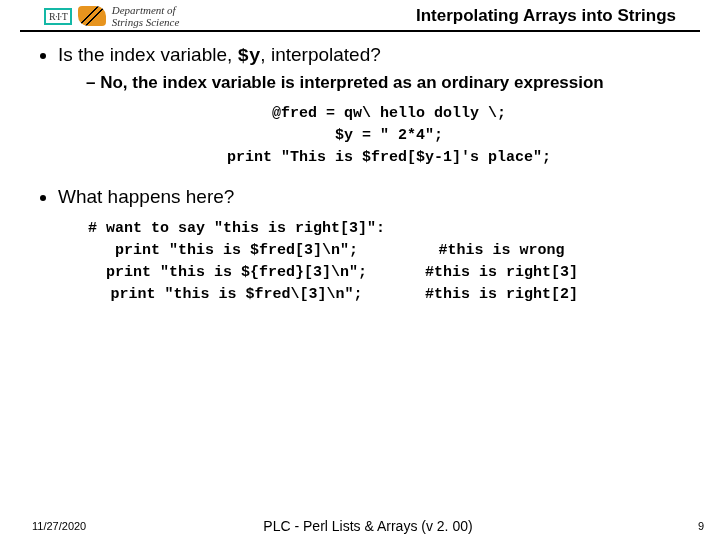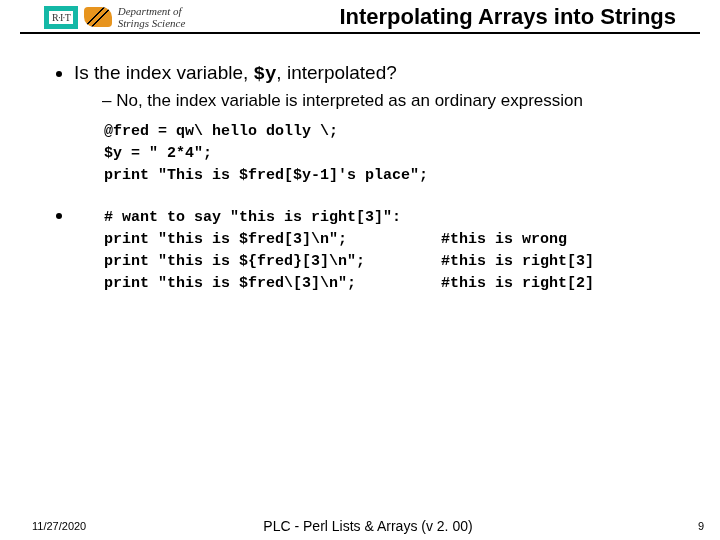--- a/index.html
+++ b/index.html
@@ -31,59 +31,61 @@
     color: #333;
   }
   .tiger {
     width: 28px;
     height: 20px;
     background: linear-gradient(135deg, #e7941e 40%, #000 40%, #000 44%, #e7941e 44%, #e7941e 55%, #000 55%, #000 59%, #e7941e 59%);
     border-radius: 4px 10px 4px 10px;
     position: relative;
   }
   .rit {
-    border: 5px solid #14b8a6;
+    border: 2px solid #14b8a6;
     padding: 1px 3px;
     font-style: normal;
     font-family: 'Times New Roman', serif;
     font-size: 10px;
     letter-spacing: -1px;
   }
   .header-title {
     font-weight: bold;
-    font-size: 22px;
+    font-size: 17px;
   }
   .content {
     padding: 12px 30px 0 44px;
     font-size: 19px;
   }
   ul.main {
     list-style: disc;
-    margin: 16px;
+    margin: 0;
     padding-left: 14px;
   }
   ul.main > li {
     margin-bottom: 4px;
   }
   ul.sub {
     list-style: none;
     padding-left: 28px;
     margin: 6px 0 10px 0;
     font-size: 17px;
+    font-weight: bold;
   }
   ul.sub li::before {
     content: "–  ";
   }
   .code {
     font-family: "Courier New", Courier, monospace;
     font-size: 15px;
     font-weight: bold;
     white-space: pre;
     margin: 10px 0 18px 30px;
     line-height: 1.45;
+    text-align: center;
   }
   .mono-inline {
     font-family: "Courier New", Courier, monospace;
     font-weight: bold;
   }
   .footer {
     position: absolute;
     bottom: 8px;
     left: 8px;
     width: 100%;
@@ -132,20 +134,21 @@
     <li>
       <span>Is the index variable, </span><span class="mono-inline">$y</span><span>, interpolated?</span>
       <ul class="sub">
         <li>No, the index variable is interpreted as an ordinary expression</li>
       </ul>
       <div class="code">@fred = qw\ hello dolly \;
 $y = " 2*4";
 print "This is $fred[$y-1]'s place";</div>
     </li>
     <li>
+      <span>What happens here?</span>
       <div class="col2">
         <div class="code"># want to say "this is right[3]":
 print "this is $fred[3]\n";
 print "this is ${fred}[3]\n";
 print "this is $fred\[3]\n";</div>
         <div class="code">
 #this is wrong
 #this is right[3]
 #this is right[2]</div>
       </div>

